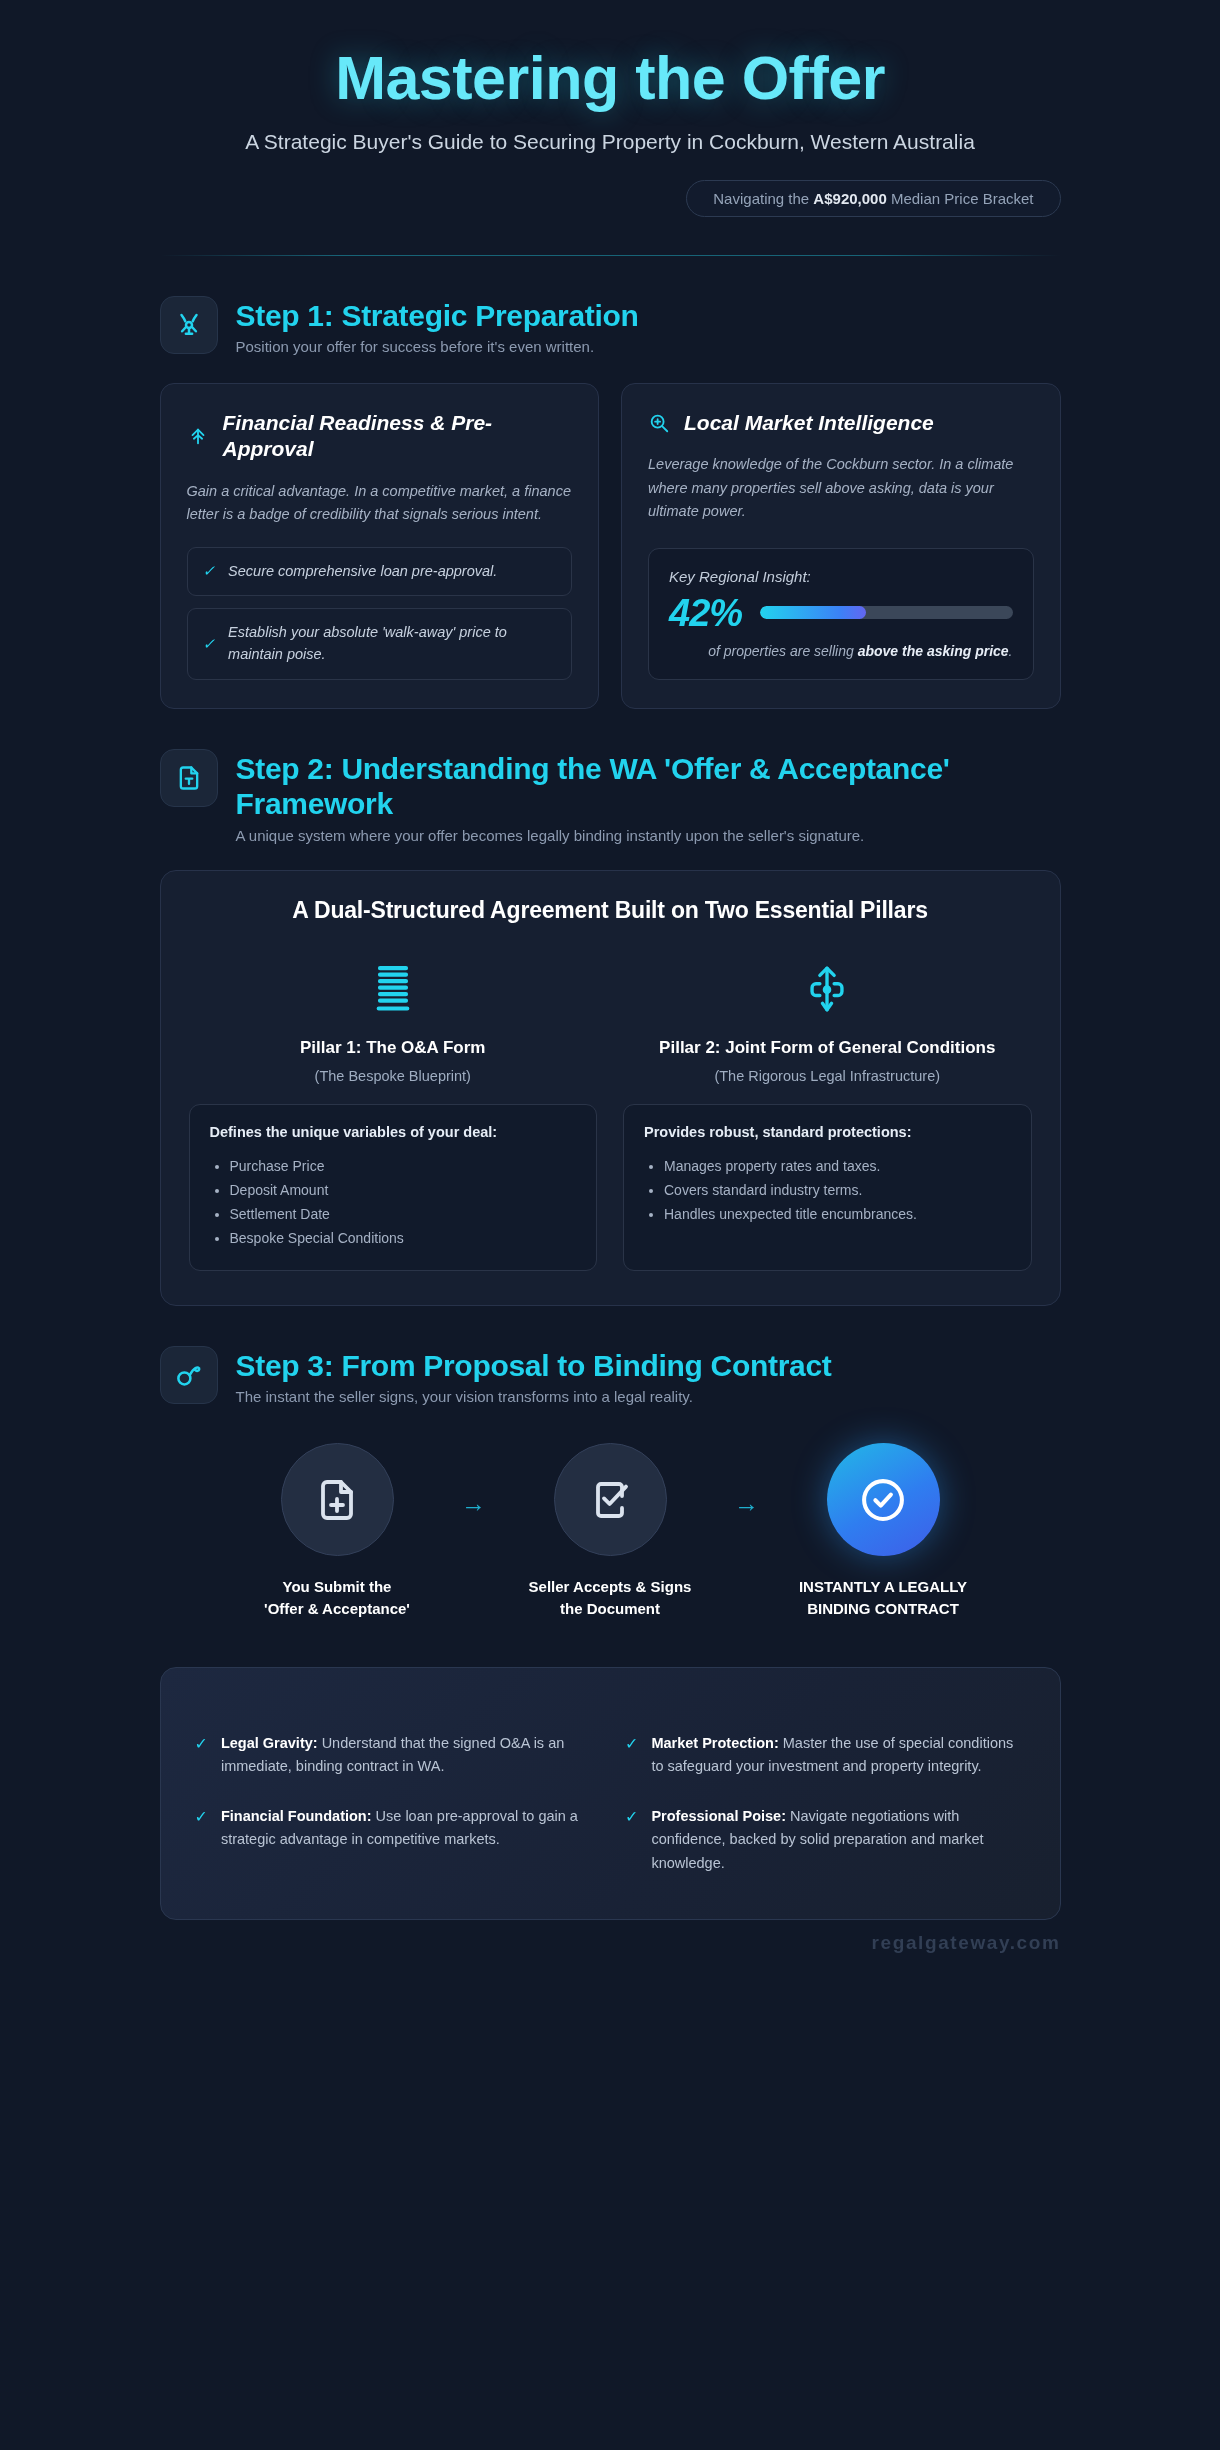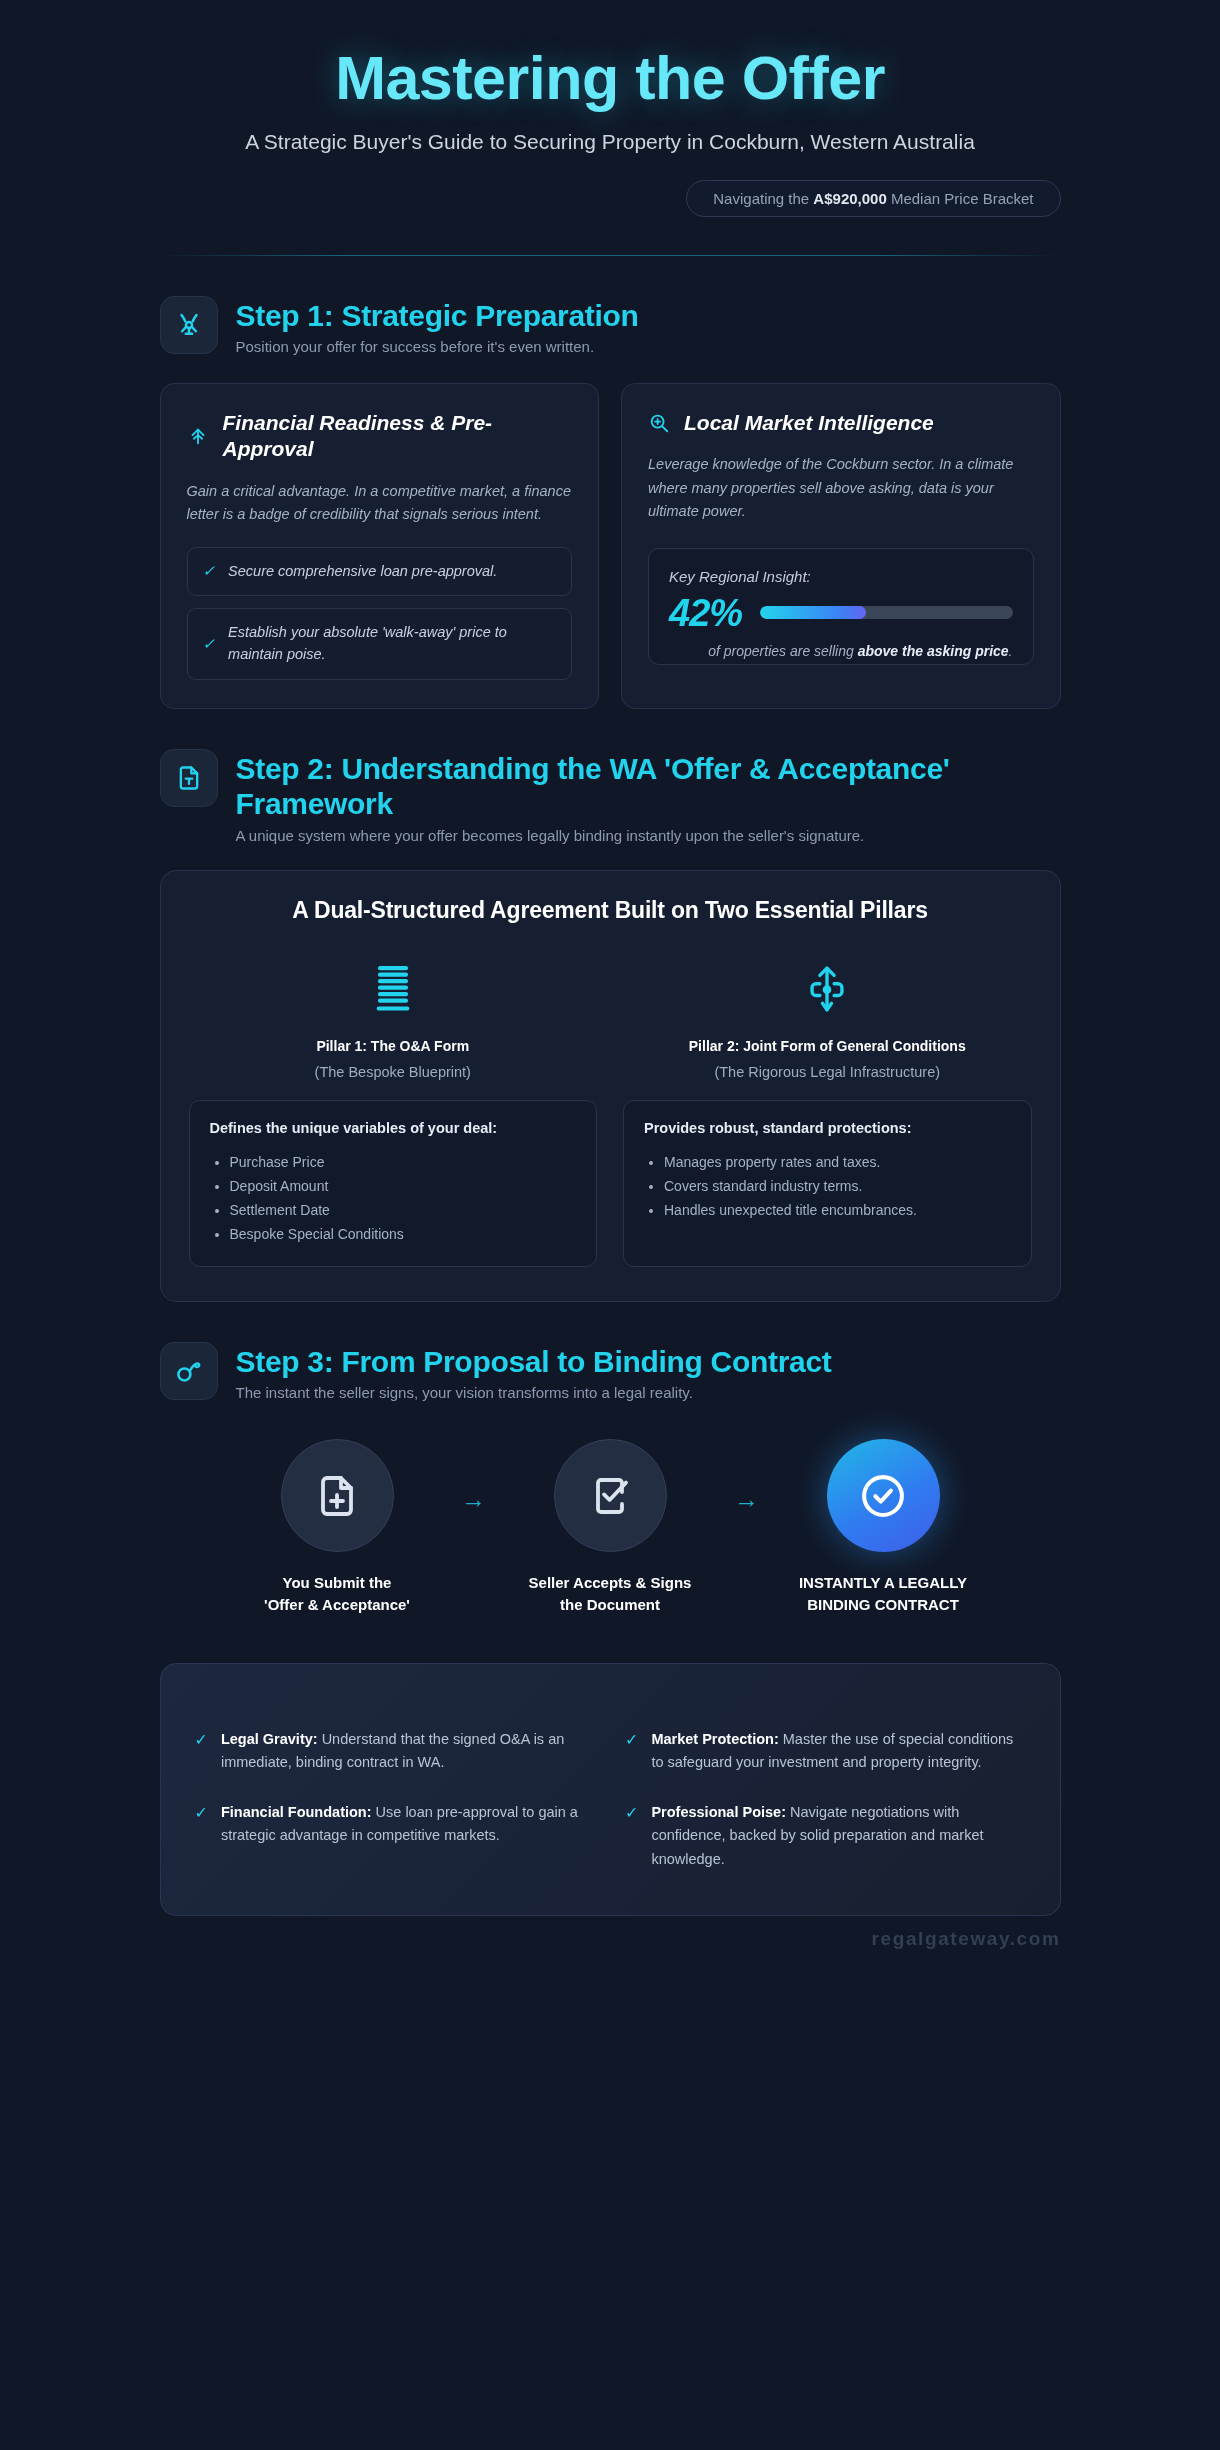--- a/index.html
+++ b/index.html
@@ -86,21 +86,21 @@
     padding: 13px 15px;
     background: rgba(20,28,45,.55);
   }
   .chk .tick { color: #22d3ee; font-size: 15px; flex: 0 0 auto; }
   .chk span.t { font-size: 14.5px; color: #c7d1df; line-height: 1.5; }
 
   .insight {
     margin-top: 24px;
     border: 1px solid #2a3448;
     border-radius: 11px;
-    padding: 19px 20px 5px;
+    padding: 19px 20px 20px;
     background: rgba(15,22,38,.6);
   }
   .insight-label { font-size: 15px; color: #c3cddb; }
   .insight-row { display: flex; align-items: center; gap: 18px; margin-top: 9px; }
   .insight-pct {
     font-size: 38px; font-weight: 700; color: #22d3ee; line-height: 1;
     letter-spacing: -1px;
   }
   .bar {
     flex: 1 1 auto; height: 13px; border-radius: 7px;
@@ -121,21 +121,21 @@
     border-radius: 16px;
     padding: 26px 28px 34px;
   }
   .panel-title {
     text-align: center; font-size: 23px; font-weight: 700; color: #ffffff;
     letter-spacing: -0.2px;
   }
   .pillars { display: flex; gap: 26px; margin-top: 32px; }
   .pillar { flex: 1 1 0; display: flex; flex-direction: column; }
   .pillar-ico { height: 66px; display: flex; align-items: center; justify-content: center; color: #22d3ee; }
-  .pillar-name { margin-top: 16px; text-align: center; font-size: 14px; font-weight: 700; color: #ffffff; }
+  .pillar-name { margin-top: 16px; text-align: center; font-size: 17px; font-weight: 700; color: #ffffff; }
   .pillar-alias { margin-top: 10px; text-align: center; font-size: 14.5px; color: #9fadc1; }
   .pillar-box {
     margin-top: 20px;
     border: 1px solid #2a3448;
     border-radius: 11px;
     padding: 19px 20px 20px;
     background: rgba(15,22,38,.55);
     flex: 1 1 auto;
   }
   .pillar-box h4 { font-size: 14.5px; font-weight: 700; color: #e6edf6; }

